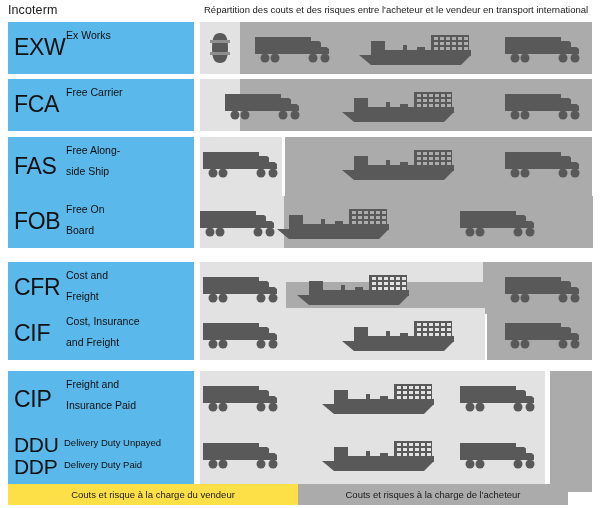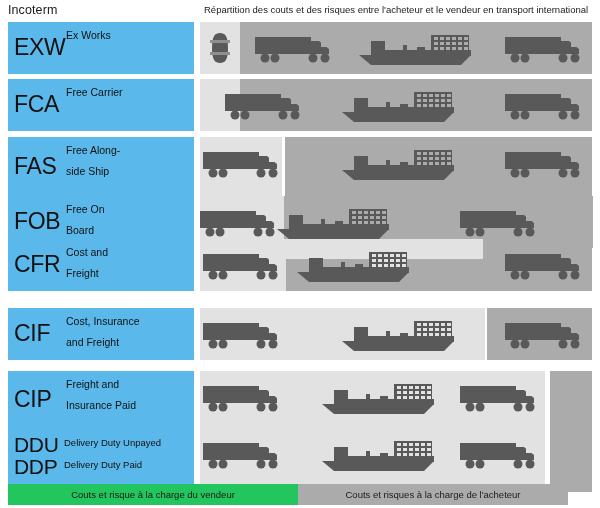--- a/index.html
+++ b/index.html
@@ -104,21 +104,21 @@
   .legend-inner {
     width: 100%;
     height: 100%;
     display: flex;
     align-items: center;
     justify-content: center;
     font-size: 9.5px;
     color: #1a1a1a;
     white-space: nowrap;
   }
-  .legend.seller { left: 8px; width: 290px; background: #22c55e; }
+  .legend.seller { left: 8px; width: 290px; background: #fde047; }
   .legend.buyer  { left: 298px; width: 270px; background: #ababab; }
 </style>
 </head>
 <body>
 
 <div id="chart">
 
   <div class="hdr-incoterm">Incoterm</div>
   <div class="hdr-title">Répartition des couts et des risques entre l'acheteur et le vendeur en transport international</div>
 
@@ -350,21 +350,21 @@
       <path d="M54 6h10l10 8v5H54z"></path>
       <rect x="50" y="2" width="6" height="17"></rect>
       <circle cx="10" cy="23" r="4.5"></circle>
         <circle cx="20" cy="23" r="4.5"></circle>
       <circle cx="58" cy="23" r="4.5"></circle>
         <circle cx="70" cy="23" r="4.5"></circle>
       <rect x="66" y="7" width="7" height="5" fill="#ababab"></rect>
     </svg>
   </div>
 
-  <div class="row" style="top:239px;height:52px;text-decoration:underline;">
+  <div class="row" style="top:262px;height:52px;text-decoration:underline;">
     <div class="label-box">
       <div class="code single">CFR</div>
       <div class="desc l1">Cost and</div>
       <div class="desc l2">Freight</div>
     </div>
     <div class="band seller" style="left:200px;width:283px;"></div>
     <div class="band buyer" style="left:286px;top:20px;height:32px;width:197px;"></div>
     <div class="band buyer" style="left:483px;width:109px;"></div>
     <svg class="icon" style="left:203px;top:13px;" width="82" height="30" viewBox="0 0 82 30">
       <rect x="0" y="2" width="50" height="17"></rect>

